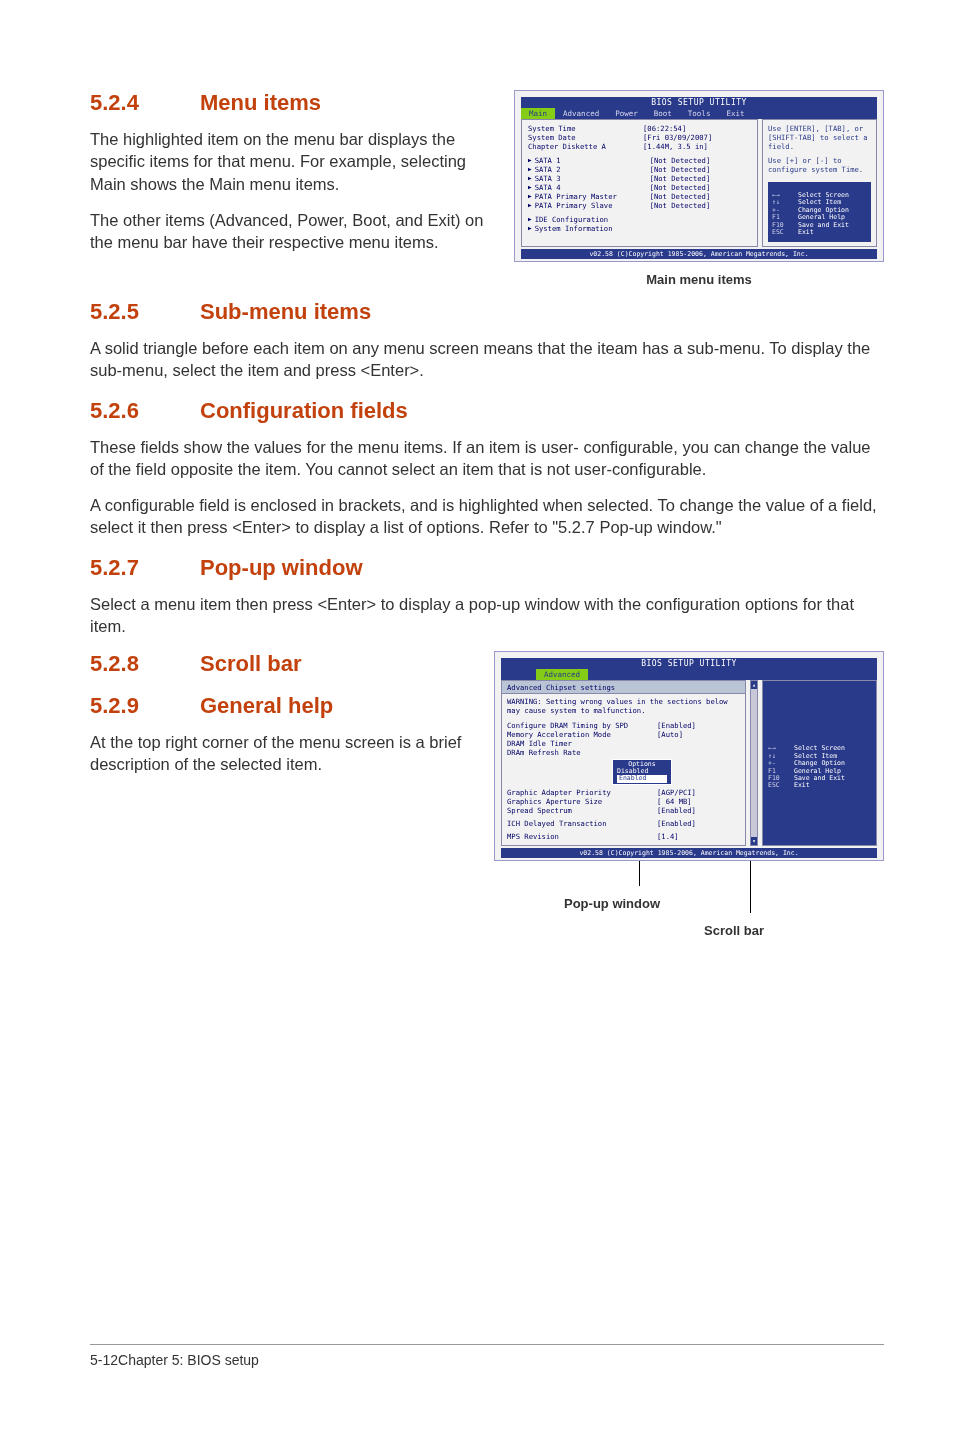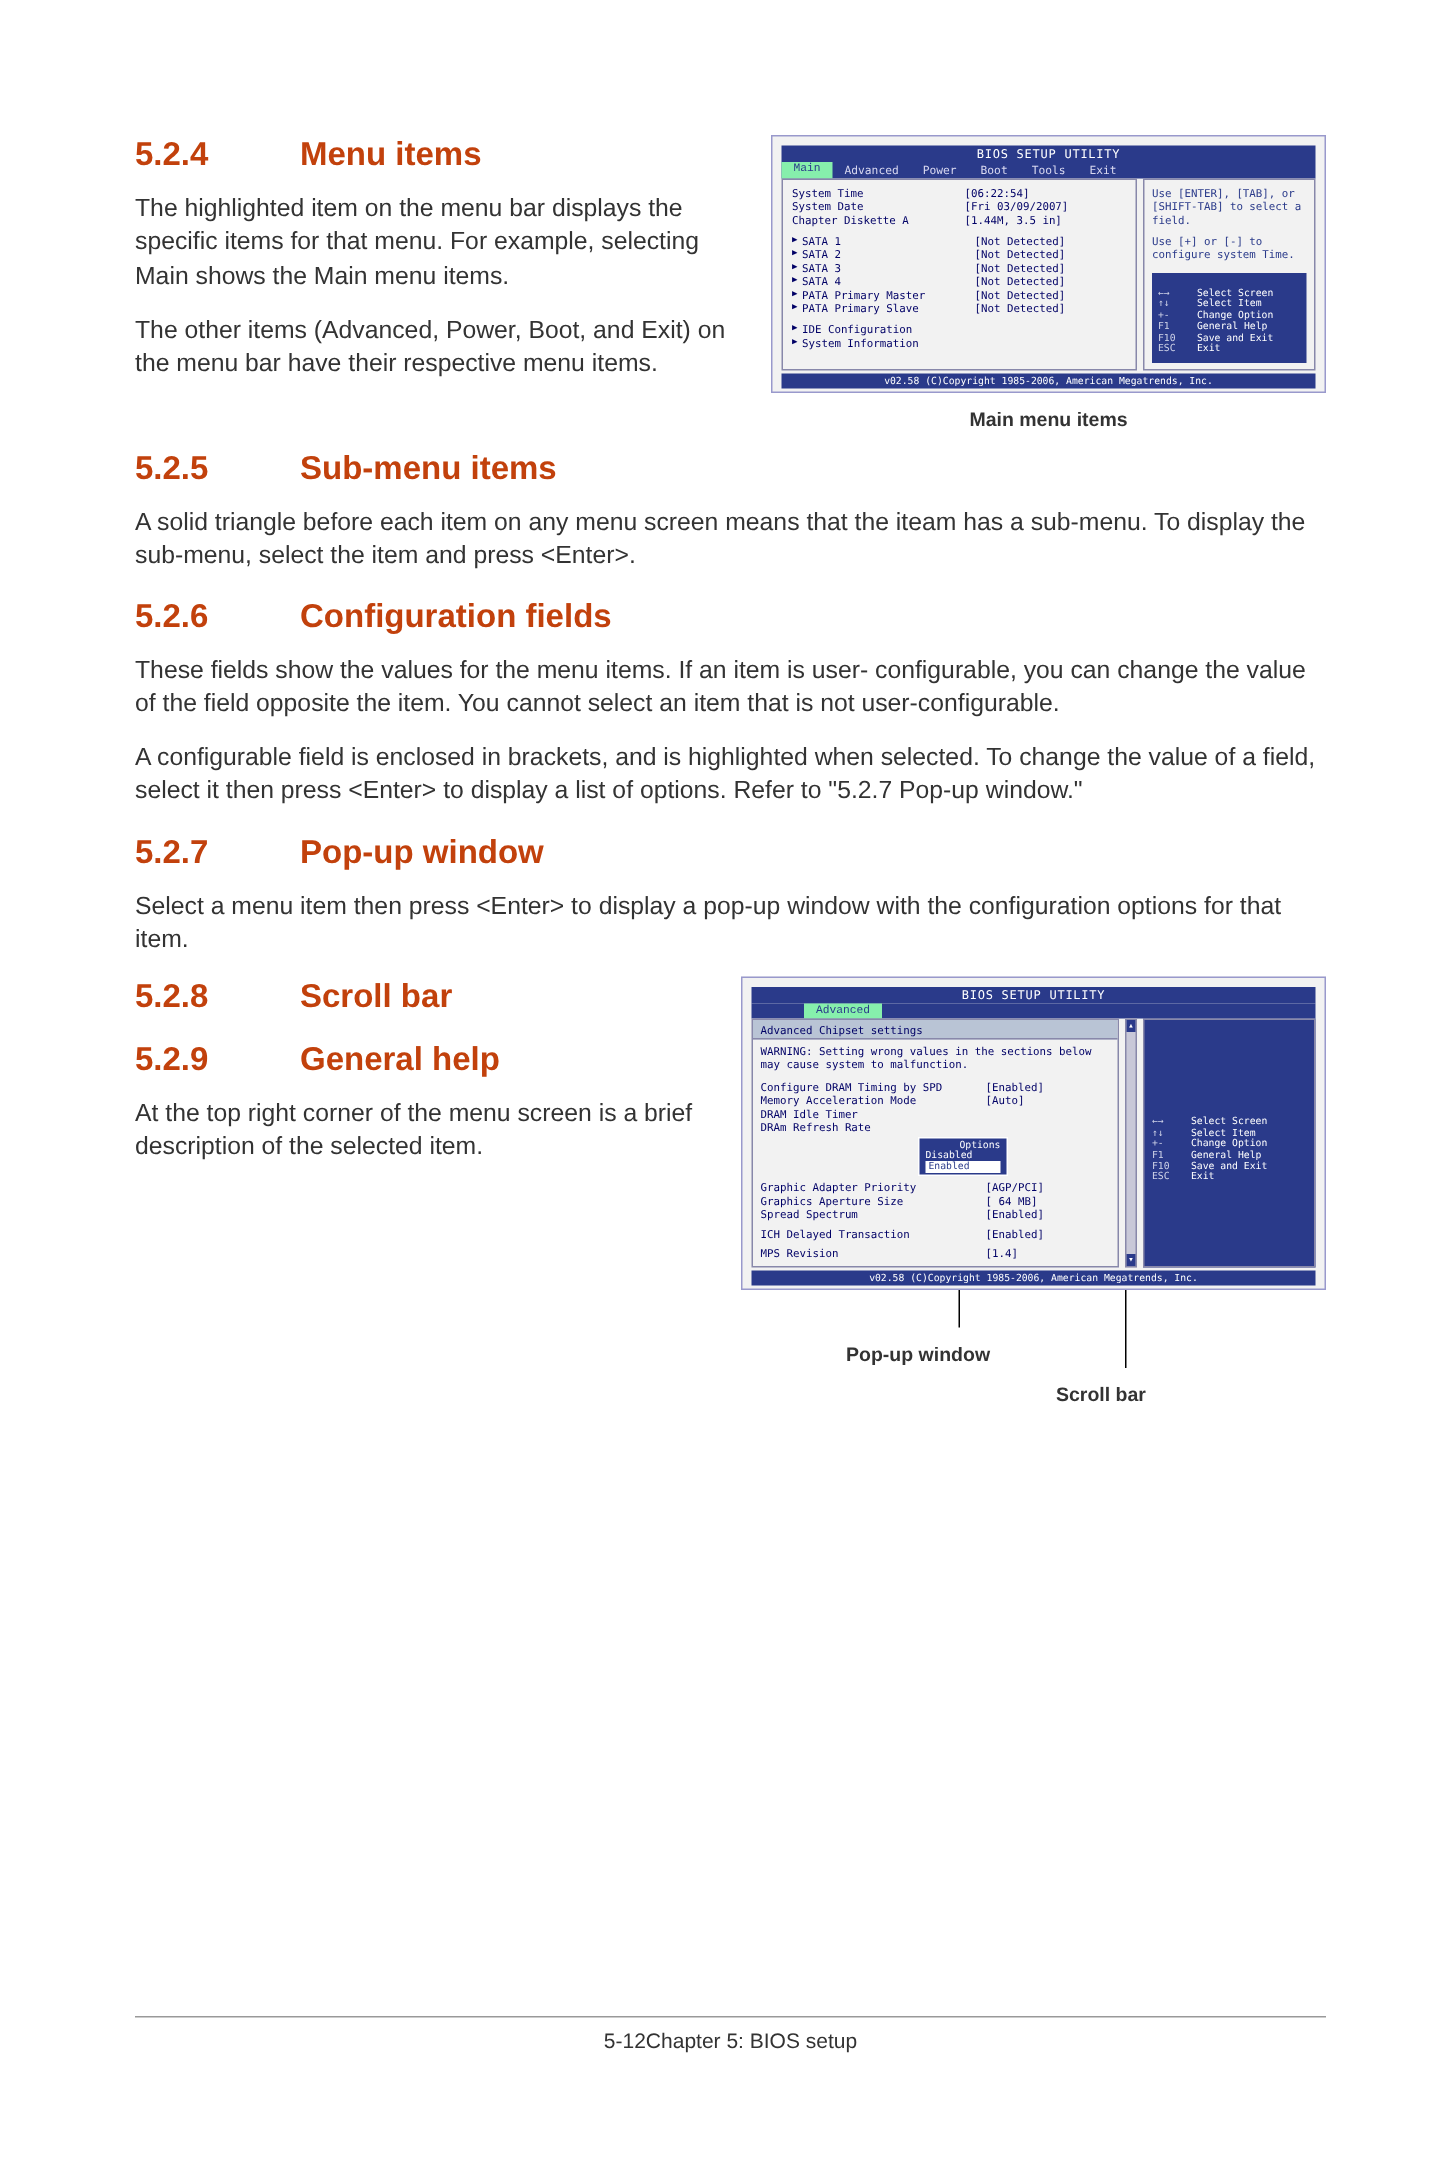--- a/index.html
+++ b/index.html
@@ -10,21 +10,21 @@
   .two-col { display: flex; gap: 20px; align-items: flex-start; }
   .col-left { flex: 1; }
   .col-right { width: 370px; flex-shrink: 0; }
   p { font-size: 16.5px; line-height: 1.35; color: #333; margin-bottom: 14px; }
 
   
   .bios-frame { border: 1px solid #99c; background: #f2f2f2; padding: 6px 6px 2px 6px; font-family: monospace; font-size: 7.2px; color: #006; }
   .bios-title { background: #2a3a8a; color: #fff; text-align: center; font-size: 8px; padding: 1px 0; letter-spacing: 0.5px; }
   .menu-bar { background: #2a3a8a; color: #d8d8f0; display: flex; font-size: 7.5px; }
   .menu-bar span { padding: 1px 8px; }
-  .menu-bar .sel { background: #86efac; color: #2a3a8a; font-family: Liberation Mono, monospace; }
+  .menu-bar .sel { background: #84cc16; color: #2a3a8a; }
   .bodyrow { display: flex; gap: 4px; }
   .bodycol-main { flex: 1; border: 1px solid #88a; padding: 4px 6px; }
   .bodycol-help { width: 115px; border: 1px solid #88a; padding: 4px 5px; color: #2a3a8a; }
   .fieldrow { display: flex; }
   .fieldrow .lbl { width: 115px; }
   .tri::before { content: "▶"; font-size: 6px; margin-right: 3px; color: #006; }
   .helpkeys { color: #fff; font-size: 6.5px; line-height: 1.15; margin-top: 6px; }
   .helpkeys div { display: flex; }
   .helpkeys .k { width: 26px; color: #cfd3e8; }
   .copyright { background: #2a3a8a; color: #fff; font-size: 6.5px; text-align: center; padding: 1px 0; margin-top: 2px; white-space: nowrap; overflow: hidden; }
@@ -36,21 +36,21 @@
   .bios2 .bodycol-main { padding: 0; }
   .adv-hdr { background: #b9c4d5; border-bottom: 1px solid #88a; padding: 2px 5px 1px 5px; color: #006; }
   .adv-warn { padding: 3px 5px 6px 5px; color: #006; }
   .adv-item { padding: 0 5px; }
   .popupsel { border: 1px solid #fff; background: #2a3a8a; color: #fff; padding: 1px 4px; margin: 2px 0 3px 110px; width: 60px; font-size: 6.5px; line-height: 1.1; }
   .popupsel .on { background: #fff; color: #2a3a8a; padding: 0 2px; }
   .scrollcol { width: 8px; background: #c8c8d8; border: 1px solid #88a; display: flex; flex-direction: column; }
   .scrollcol .arrow { background: #2a3a8a; color: #fff; font-size: 6px; text-align: center; line-height: 8px; height: 8px; }
   .scrollcol .track { flex: 1; }
 
-  .footer { position: absolute; bottom: 70px; left: 90px; right: 70px; border-top: 1px solid #999; padding-top: 7px; display: flex; justify-content: center; font-size: 14px; color: #333; }
+  .footer { position: absolute; bottom: 70px; left: 90px; right: 70px; border-top: 1px solid #999; padding-top: 7px; display: flex; justify-content: flex-start; font-size: 14px; color: #333; }
 </style>
 </head>
 <body>
 
 <div class="page">
 
   <div class="two-col">
     <div class="col-left">
       <h2><span class="num">5.2.4</span><span>Menu items</span></h2>
       <p>The highlighted item on the menu bar displays the specific items for that menu. For example, selecting Main shows the Main menu items.</p>
@@ -190,21 +190,21 @@
                 <span class="lbl" style="width:150px">Memory Acceleration Mode</span>
                 <span>[Auto]</span>
               </div>
             <div class="adv-item fieldrow">
                 <span class="lbl" style="width:150px">DRAM Idle Timer</span>
               </div>
             <div class="adv-item fieldrow">
                 <span class="lbl" style="width:150px">DRAm Refresh Rate</span>
               </div>
             <div class="popupsel">
-              <div style="text-align:right">Options</div>
+              <div style="text-align:center">Options</div>
               <div>Disabled</div>
               <div class="on">Enabled</div>
             </div>
             <div class="adv-item fieldrow">
                 <span class="lbl" style="width:150px">Graphic Adapter Priority</span>
                 <span>[AGP/PCI]</span>
               </div>
             <div class="adv-item fieldrow">
                 <span class="lbl" style="width:150px">Graphics Aperture Size</span>
                 <span>[ 64 MB]</span>

